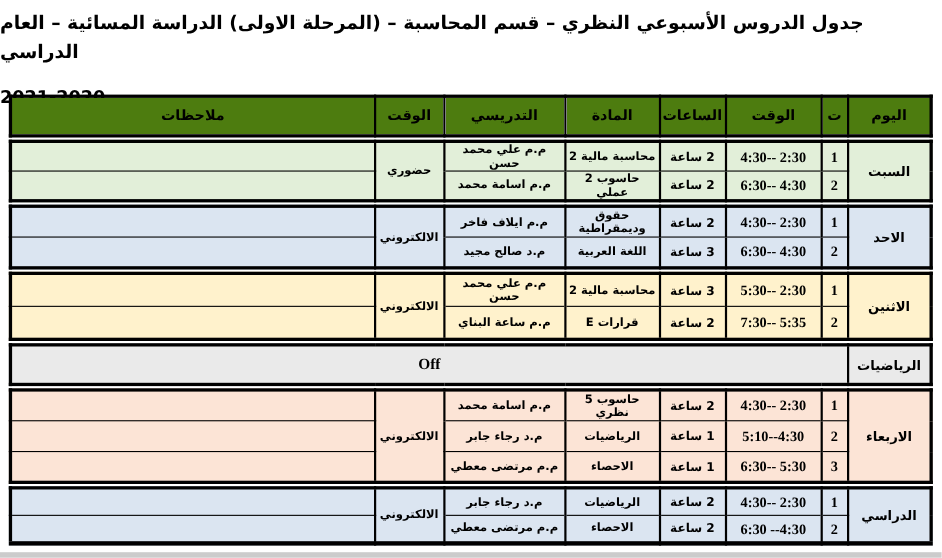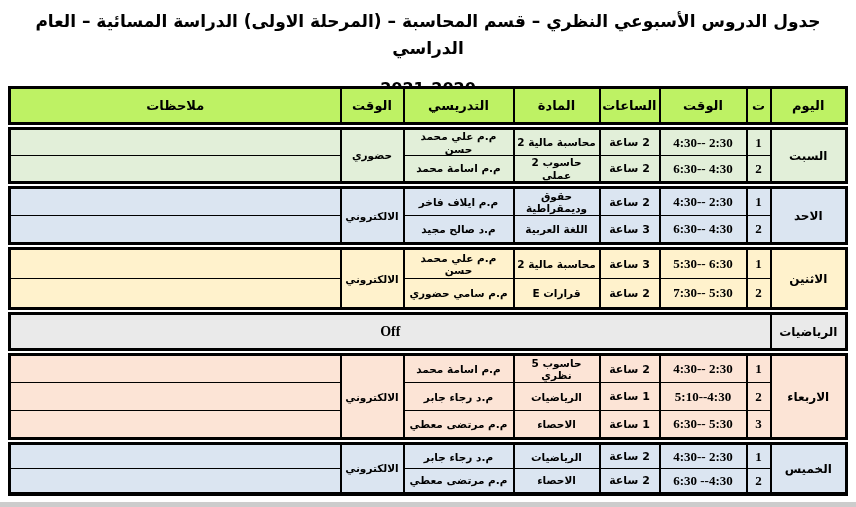--- a/index.html
+++ b/index.html
@@ -1,28 +1,28 @@
 <!DOCTYPE html>
 <html lang="ar" dir="rtl"><head>
 <meta charset="utf-8">
 <style>
   html,body{margin:0;padding:0;background:#ffffff;}
   body{width:856px;height:507px;position:relative;overflow:hidden;
        font-family:"DejaVu Sans",sans-serif;color:#000;}
   .page{position:absolute;inset:0;}
-  .title-block{width:100%;text-align:center;padding-top:8px;}
+  .title-block{width:100%;text-align:left;padding-top:8px;}
   .title-line1{font-weight:bold;font-size:17px;line-height:1.6;direction:rtl;}
   .title-line2{font-weight:bold;font-size:16px;direction:ltr;margin-top:17px;}
   .schedule{position:absolute;top:86px;right:8px;width:840px;}
   table{border-collapse:collapse;table-layout:fixed;width:840px;direction:rtl;margin:0 0 2px 0;}
   table{border:3px solid #000;}
   td,th{border:2px solid #000;padding:0 2px;text-align:center;vertical-align:middle;
         overflow:hidden;}
   .block td{border-top-width:1px;border-bottom-width:1px;}
-  .hdr th{background:#bef264;font-weight:bold;font-size:13px;height:33px;}
+  .hdr th{background:#4d7c0f;font-weight:bold;font-size:13px;height:33px;}
   .day-cell{font-weight:bold;font-size:12px;}
   .num-cell,.time-cell{font-family:"Liberation Serif","DejaVu Serif",serif;
         font-weight:bold;font-size:13px;direction:ltr;}
   .hours-cell{font-weight:bold;font-size:11px;direction:ltr;unicode-bidi:plaintext;}
   .subject-cell,.teacher-cell,.hall-cell{font-weight:bold;font-size:10.5px;line-height:1.2;}
   .off-cell{font-family:"Liberation Serif","DejaVu Serif",serif;font-weight:bold;
         font-size:14px;direction:ltr;}
   .t-sat tr{height:25px;} .t-sun tr{height:28px;} .t-mon tr{height:30px;}
   .t-tue tr{height:36px;} .t-wed tr{height:28px;} .t-thu tr{height:25px;}
   .t-thu{border-bottom-width:4px;}
@@ -139,33 +139,33 @@
           <col style="width:60px">
           <col style="width:86px">
           <col style="width:110px">
           <col style="width:63px">
           <col>
         </colgroup>
       <tbody>
           <tr>
         <td rowspan="2" class="day-cell">الاثنين</td>
         <td class="num-cell">1</td>
-        <td class="time-cell">5:30-- 6:30</td>
+        <td class="time-cell">5:30-- 2:30</td>
         <td class="hours-cell">3 ساعة</td>
         <td class="subject-cell">محاسبة مالية 2</td>
         <td class="teacher-cell">م.م علي محمد حسن</td>
         <td rowspan="2" class="hall-cell">الالكتروني</td>
         <td></td>
       </tr>
       <tr>
         <td class="num-cell">2</td>
-        <td class="time-cell">7:30-- 5:30</td>
+        <td class="time-cell">7:30-- 5:35</td>
         <td class="hours-cell">2 ساعة</td>
         <td class="subject-cell">قرارات E</td>
-        <td class="teacher-cell">م.م سامي حضوري</td>
+        <td class="teacher-cell">م.م ساعة البناي</td>
         <td></td>
       </tr>
     </tbody>
       </table>
 
     <table class="block t-tue" style="background: rgb(234, 234, 234);">
       <colgroup>
           <col style="width:76px">
           <col style="width:24px">
           <col style="width:87px">
@@ -230,21 +230,21 @@
           <col style="width:24px">
           <col style="width:87px">
           <col style="width:60px">
           <col style="width:86px">
           <col style="width:110px">
           <col style="width:63px">
           <col>
         </colgroup>
       <tbody>
           <tr>
-        <td rowspan="2" class="day-cell">الخميس</td>
+        <td rowspan="2" class="day-cell">الدراسي</td>
         <td class="num-cell">1</td>
         <td class="time-cell">4:30-- 2:30</td>
         <td class="hours-cell">2 ساعة</td>
         <td class="subject-cell">الرياضيات</td>
         <td class="teacher-cell">م.د رجاء جابر</td>
         <td rowspan="2" class="hall-cell">الالكتروني</td>
         <td></td>
       </tr>
       <tr>
         <td class="num-cell">2</td>

